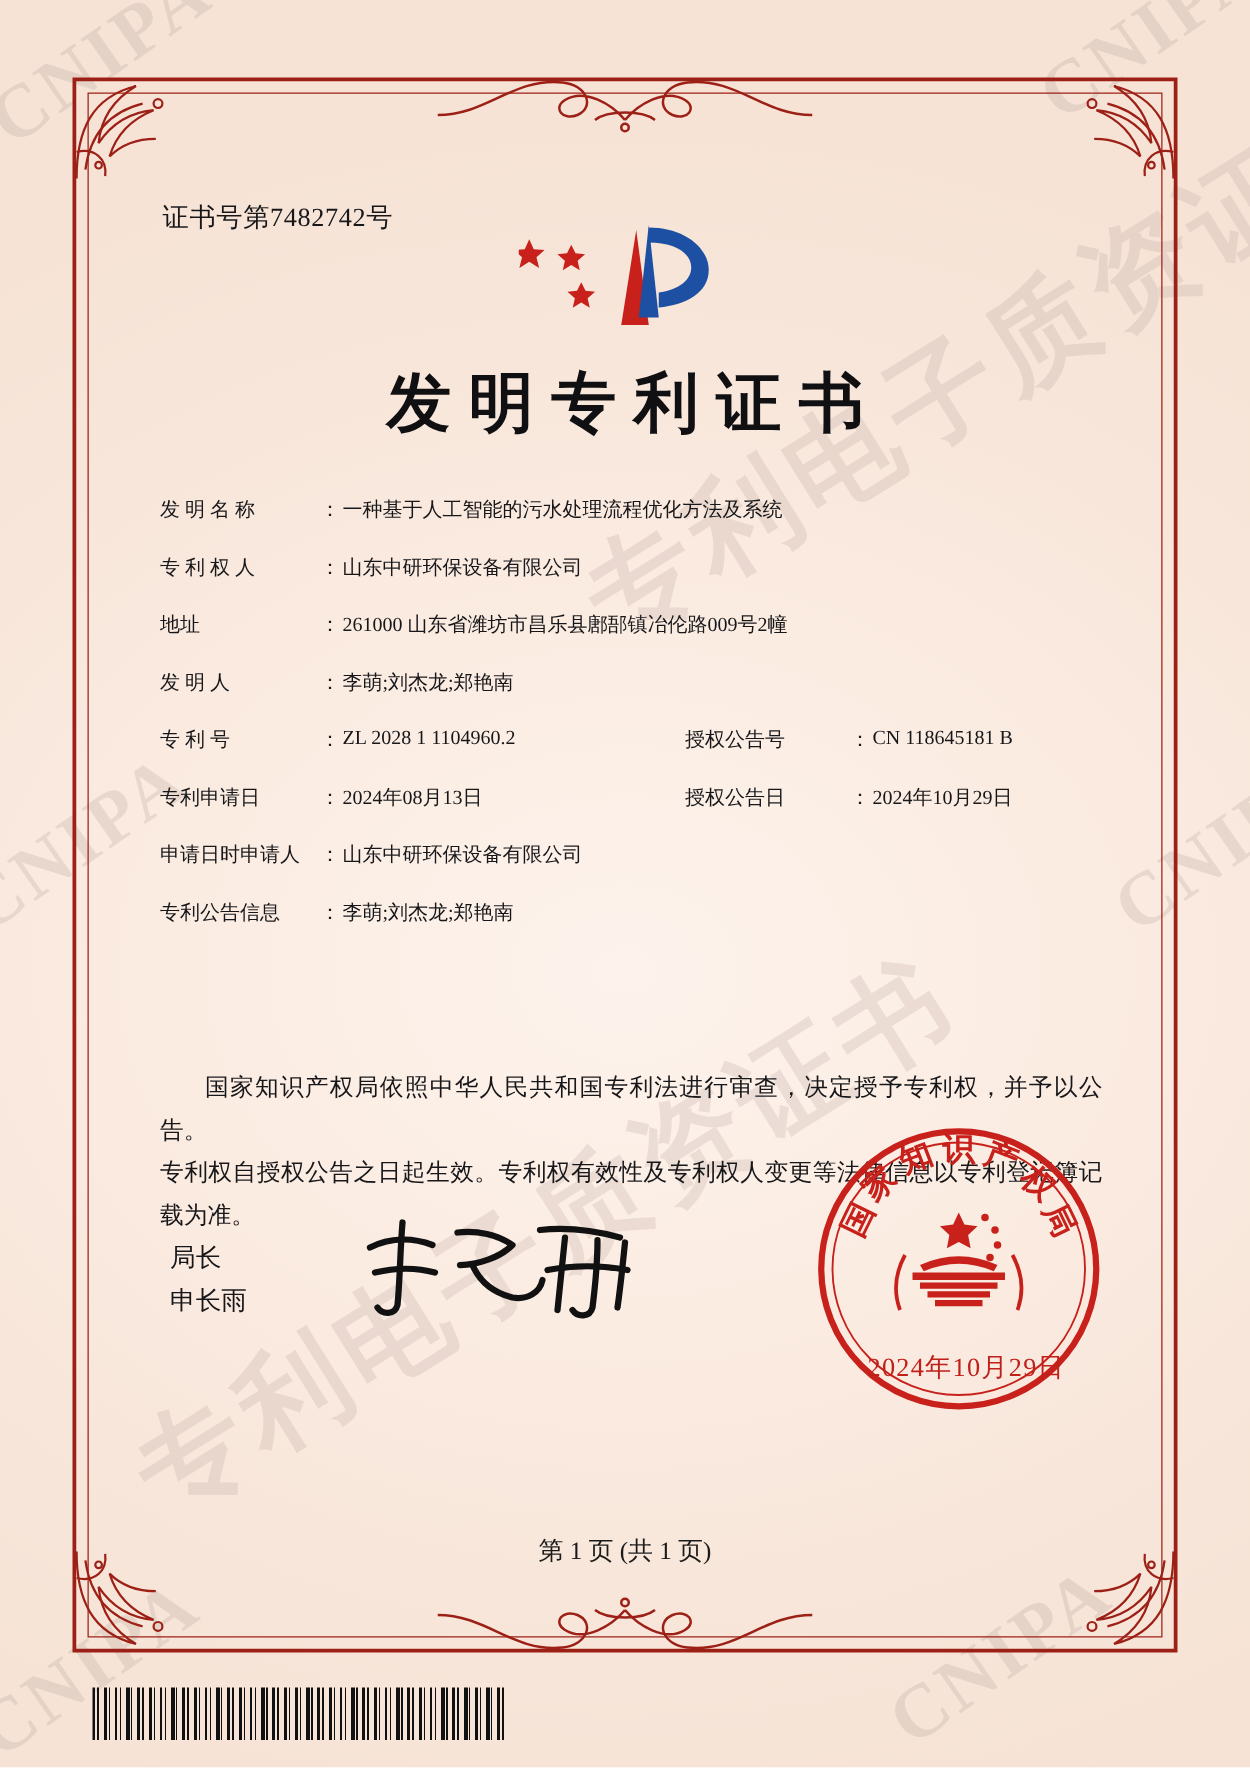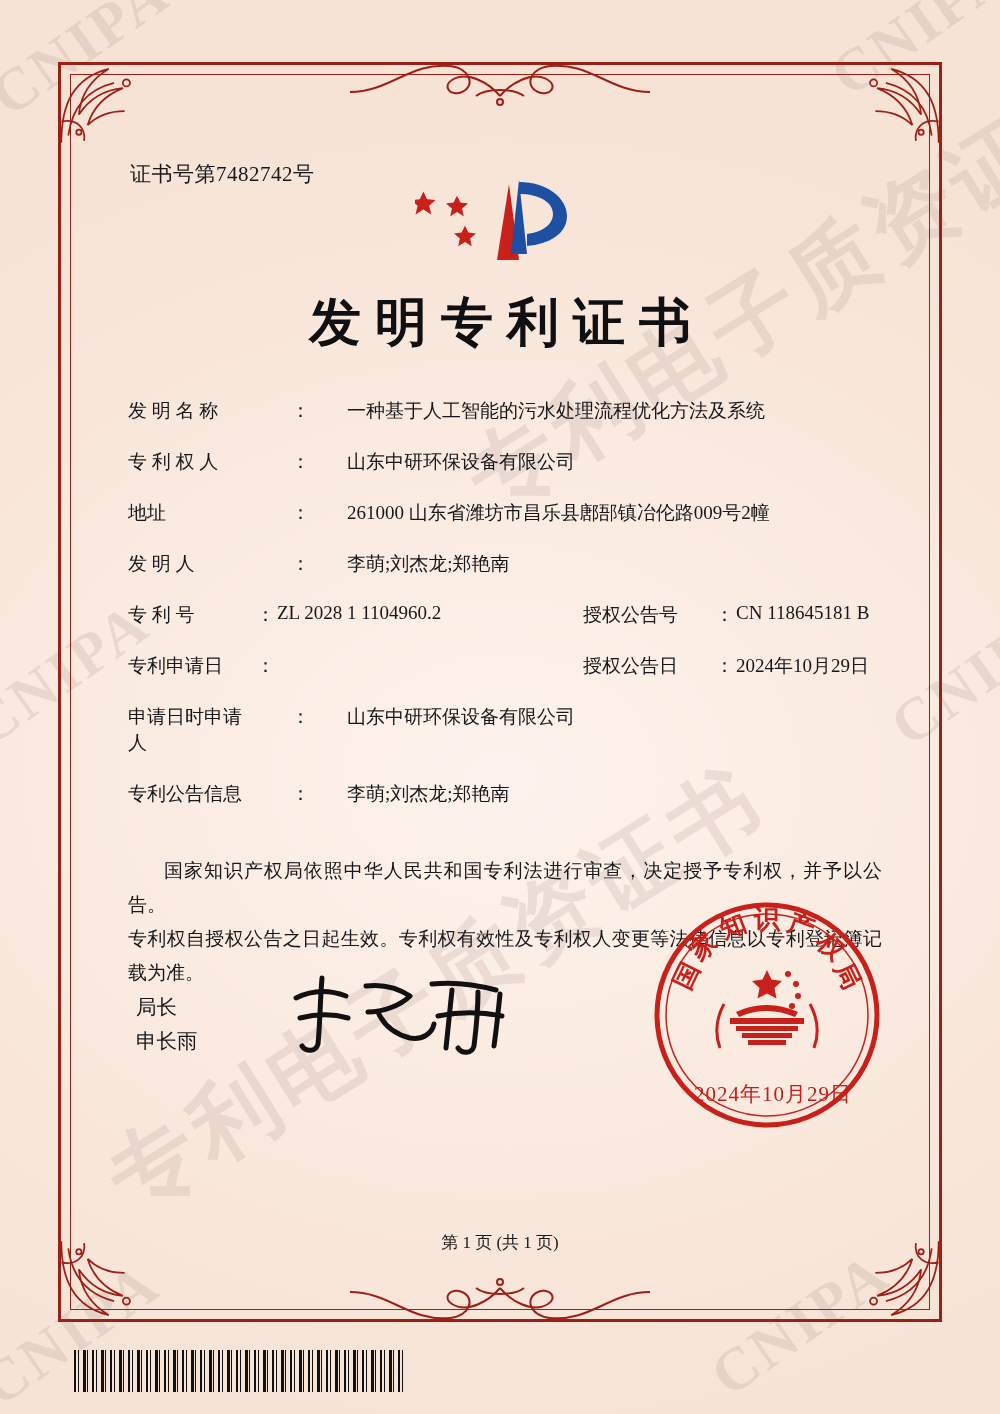--- a/index.html
+++ b/index.html
@@ -178,23 +178,22 @@
     position: absolute;
     left: 28px;
     right: 10px;
     top: 288px;
   }
   .frow {
     display: flex;
     align-items: baseline;
     margin-bottom: 25px;
     font-family: "Liberation Serif", "DejaVu Serif", serif;
-    font-size: 19px;
+    font-size: 16px;
     color: #17171a;
-    gap: 35px;
   }
   .flabel {
     width: 128px;
     flex: 0 0 128px;
     display: flex;
     justify-content: space-between;
     letter-spacing: 0;
   }
   .flabel.tight { letter-spacing: 0; display: block; }
   .fcolon { margin: 0 2px 0 0; }
@@ -257,21 +256,21 @@
     letter-spacing: 1px;
   }
 
   .page-no {
     position: absolute;
     left: 0;
     right: 0;
     bottom: 30px;
     text-align: center;
     font-family: "Liberation Serif", "DejaVu Serif", serif;
-    font-size: 17px;
+    font-size: 20px;
     color: #1a1a1a;
   }
 
   
   .barcode {
     position: absolute;
     left: 74px;
     bottom: 22px;
     width: 330px;
     height: 42px;
@@ -423,20 +422,21 @@
           <span class="flabel">授权公告号</span>
           <span class="fcolon">：</span>
           <span class="fvalue">CN 118645181 B</span>
         </span>
       </div>
 
       <div class="frow two-col">
         <span class="col-a">
           <span class="flabel tight">专利申请日</span>
           <span class="fcolon">：</span>
+          <span class="fvalue">2024年08月13日</span>
         </span>
         <span class="col-b">
           <span class="flabel tight">授权公告日</span>
           <span class="fcolon">：</span>
           <span class="fvalue">2024年10月29日</span>
         </span>
       </div>
 
       <div class="frow">
         <span class="flabel tight">申请日时申请人</span>

